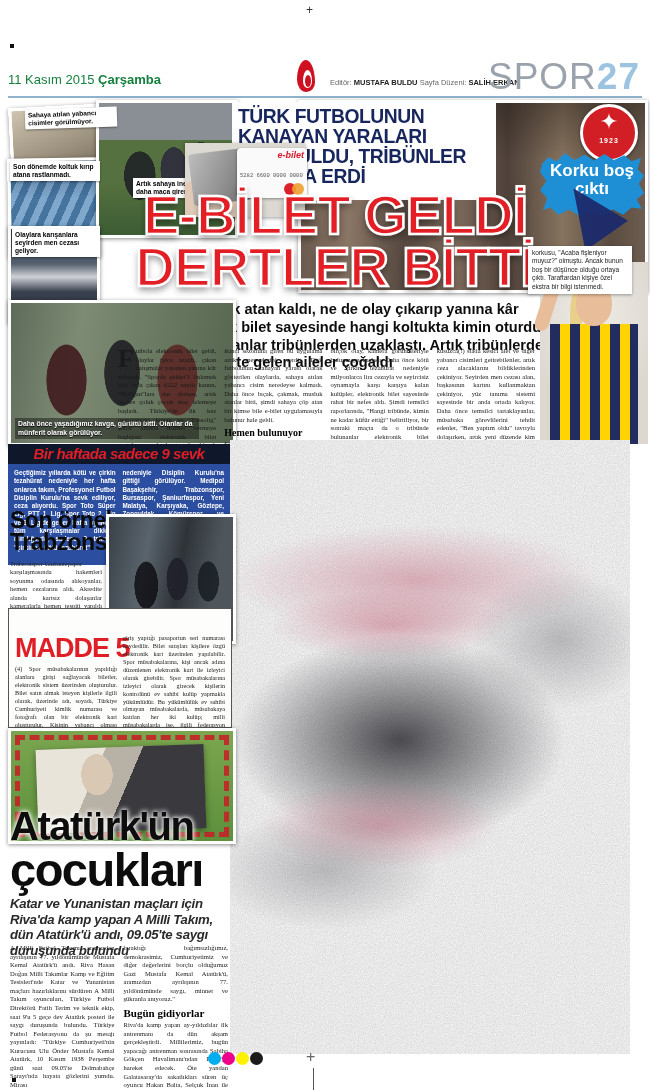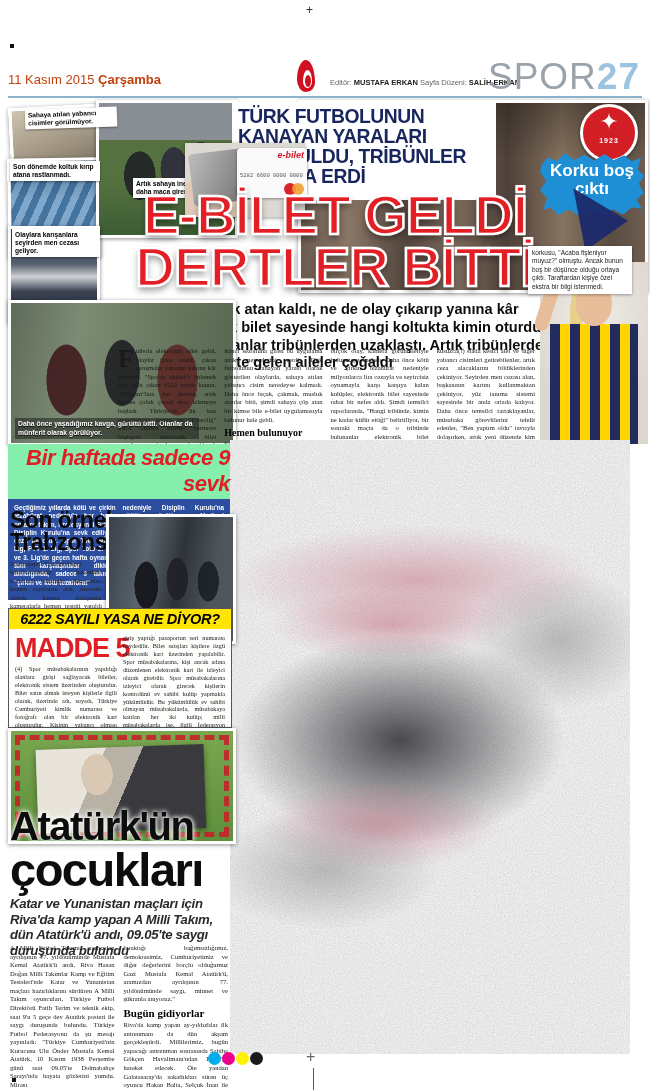--- a/index.html
+++ b/index.html
@@ -1,20 +1,20 @@
 <!DOCTYPE html>
 <html><head>
 <meta charset="utf-8">
 <style>
   html,body{margin:0;padding:0;background:#d8d8d8;}
   #page{position:relative;width:650px;height:1090px;background:#fff;margin:0 auto;
         font-family:"Liberation Sans",sans-serif;overflow:hidden;color:#111;}
   .abs{position:absolute;}
   
-  .date{left:8px;top:72px;font-size:13px;color:#c2410c;}
+  .date{left:8px;top:72px;font-size:13px;color:#15803d;}
   .date b{font-weight:bold;}
   .flame{left:295px;top:58px;width:22px;height:36px;}
   .flame .f1{position:absolute;left:2px;top:2px;width:18px;height:32px;background:#cf1020;
              border-radius:50% 50% 48% 52%/62% 70% 30% 38%;}
   .flame .f2{position:absolute;left:8px;top:12px;width:9px;height:18px;background:#fff;
              border-radius:50% 50% 50% 50%/60% 60% 40% 40%;}
   .flame .f3{position:absolute;left:10px;top:17px;width:6px;height:12px;background:#cf1020;
              border-radius:50%;}
   .cross{color:#333;font-size:12px;line-height:1;}
   .credits{left:330px;top:78px;font-size:7.5px;color:#666;}
@@ -111,22 +111,22 @@
   .bodycols .col{flex:1;font-family:"Liberation Serif",serif;font-size:6.6px;line-height:1.3;
                  text-align:justify;color:#1a1a1a;}
   .dropcap{float:left;font-family:"Liberation Serif",serif;font-size:26px;line-height:.8;
            font-weight:bold;padding:2px 2px 0 0;}
   .subh{display:block;font-family:Liberation Serif, serif;font-weight:900;font-size:10px;
         margin:2px 0 1px;color:#000;}
   
   .noise{left:230px;top:440px;}
   
   .sevk{left:8px;top:444px;width:222px;}
-  .sevk .bar{background:#86efac;color:#e01e26;font-weight:900;font-style:italic;font-size:22px;
-             text-align:right;padding:1px 0 2px;letter-spacing:-.5px;}
+  .sevk .bar{background:#0f172a;color:#e01e26;font-weight:900;font-style:italic;font-size:15px;
+             text-align:center;padding:1px 0 2px;letter-spacing:-.5px;}
   .sevk .body{background:#2c4ea0;display:flex;gap:7px;padding:5px 6px;}
   .sevk .c{flex:1;color:#fff;font-size:6.3px;line-height:1.32;text-align:justify;font-weight:bold;}
   
   .trhead{left:10px;top:510px;width:130px;font-size:23px;font-weight:900;line-height:.95;
           color:#0a0a0a;letter-spacing:-.5px;}
   .trbody{left:10px;top:560px;width:92px;font-family:"Liberation Serif",serif;font-size:6.5px;
           line-height:1.3;text-align:justify;color:#222;}
   .trphoto{left:106px;top:514px;width:124px;height:124px;
            background:
              radial-gradient(20px 40px at 30% 55%,rgba(15,15,20,.85) 0 58%,transparent 60%),
@@ -180,21 +180,21 @@
     <span>11 Kasım 2015</span>
     <b>Çarşamba</b>
   </div>
   <div class="abs flame">
     <div class="f1"></div>
       <div class="f2"></div>
       <div class="f3"></div>
   </div>
   <div class="abs credits">
     <span>Editör:</span>
-    <b>MUSTAFA ERKAN</b>
+    <b>MUSTAFA BULDU</b>
     <span>Sayfa Düzeni:</span>
     <b>SALİH ERKAN</b>
   </div>
   <div class="abs sectionmark">
     <span class="spor">SPOR</span><span class="num">27</span>
   </div>
   <div class="abs headrule"></div>
 
   <div class="abs ph photoA"></div>
   <div class="abs ph photoB"></div>
@@ -299,21 +299,20 @@
   </div>
 
   <div class="abs trhead">
     <div>Son örnek</div>
     <div>Trabzonspor</div>
   </div>
   <div class="abs ph trphoto"></div>
   <div class="abs trbody">Trabzonspor-Gaziantepspor karşılaşmasında hakemleri soyunma odasında alıkoyanlar, hemen cezalarını aldı. Akredite alanda kartsız dolaşanlar kameralarla hemen tespiti yapıldı ve hepsi de çeşitli cezalar aldı. Bu, 6222 sayılı yasa öncesinde olsaydı, belki de yapanın yanına kâr kalacaktı veya 2-3 kişiyle dosya kapanacaktı.</div>
 
   <div class="abs law">
-    <div class="bar">6222 SAYILI YASA NE DİYOR?</div>
     <div class="madde">MADDE 5</div>
     <div class="c c1">(4) Spor müsabakalarının yapıldığı alanlara girişi sağlayacak biletler, elektronik sistem üzerinden oluşturulur. Bilet satın almak isteyen kişilerle ilgili olarak, üzerinde adı, soyadı, Türkiye Cumhuriyeti kimlik numarası ve fotoğrafı olan bir elektronik kart oluşturulur. Kişinin yabancı olması halinde kart üzerinde Türkiye Cumhuriyeti kimlik numarası yerine uyruğu olduğu devletin adı ile Türkiye'ye</div>
     <div class="c c2">giriş yaptığı pasaportun seri numarası kaydedilir. Bilet satışları kişilere özgü elektronik kart üzerinden yapılabilir. Spor müsabakalarına, kişi ancak adına düzenlenen elektronik kart ile izleyici olarak girebilir. Spor müsabakalarına izleyici olarak girecek kişilerin kontrolünü ev sahibi kulüp yapmakla yükümlüdür. Bu yükümlülük ev sahibi olmayan müsabakalarda, müsabakaya katılan her iki kulüp; milli müsabakalarda ise, ilgili federasyon tarafından yerine getirilir.</div>
   </div>
 
   <div class="abs ph atphoto">
     <div class="ring"></div>
     <div class="banner"></div>
   </div>
   <div class="abs athead1">Atatürk'ün</div>

